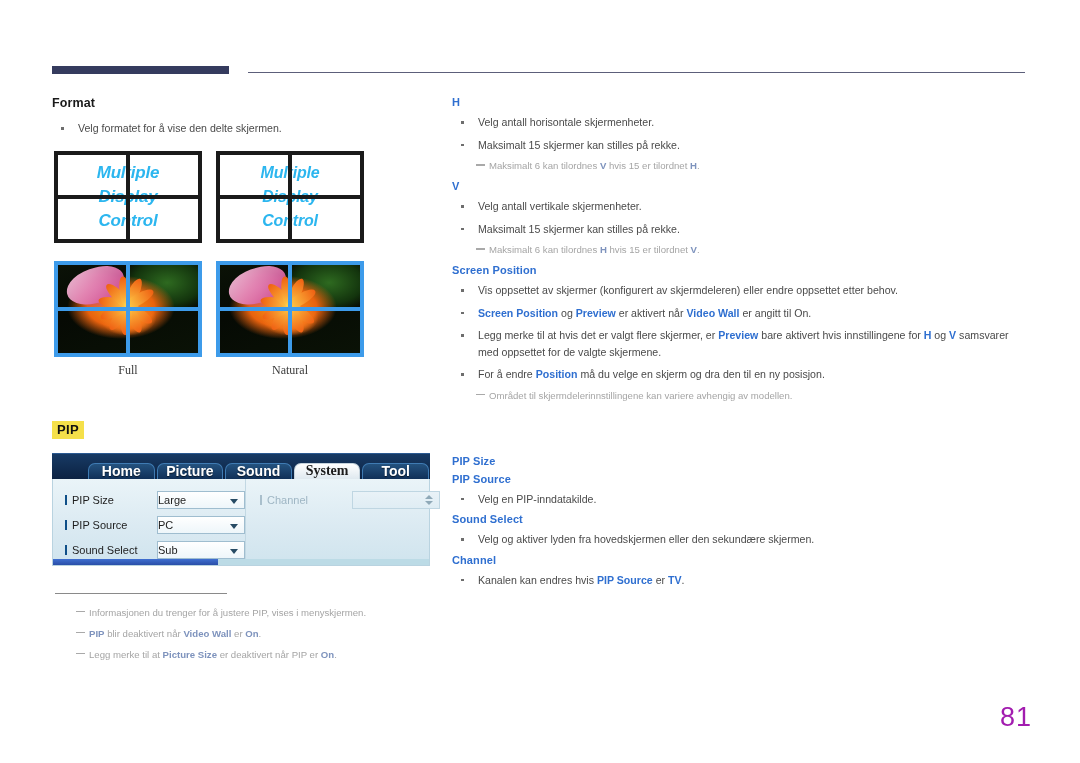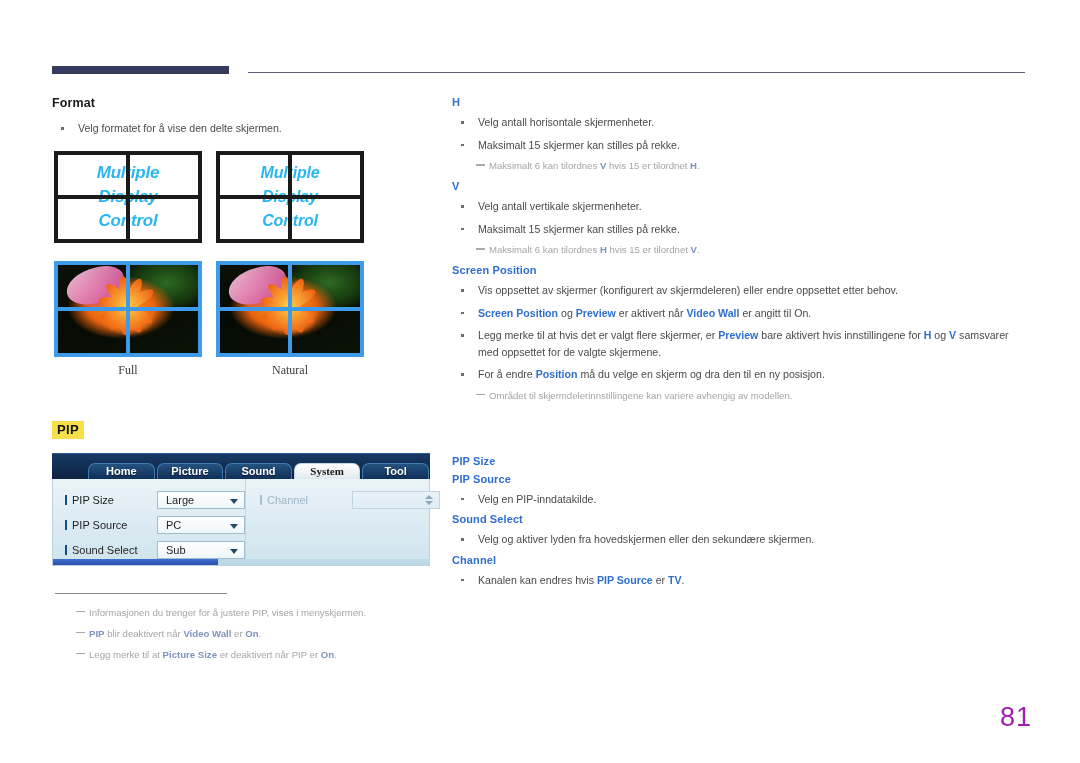--- a/index.html
+++ b/index.html
@@ -264,21 +264,21 @@
     display: flex;
     align-items: stretch;
     padding-left: 3px;
   }
   .osd-tab {
     flex: 1;
     margin: 9px 1px 0 1px;
     border-radius: 7px 7px 0 0;
     background: linear-gradient(#24527f, #103058);
     color: #ffffff;
-    font-size: 11px;
+    font-size: 14px;
     font-weight: bold;
     display: flex;
     align-items: center;
     justify-content: center;
     border: 1px solid #3f7bb3;
     border-bottom: none;
     text-shadow: 0 1px 1px rgba(0,0,0,.6);
     box-sizing: border-box;
   }
   .osd-tab.spacer { flex: 0 0 30px; background: none; border: none; }
@@ -332,21 +332,20 @@
   .osd-name.dim::before { background: #a9bfcc; }
   .osd-select {
     position: relative;
     width: 88px;
     height: 18px;
     background: linear-gradient(#ffffff, #eef6fa);
     border: 1px solid #9fbdcf;
     font-size: 11px;
     color: #1d1d1d;
     line-height: 17px;
-    padding-left: 8px;
     box-sizing: border-box;
   }
   .osd-select .arrow {
     position: absolute;
     right: 6px;
     top: 7px;
     width: 0; height: 0;
     border-left: 4px solid transparent;
     border-right: 4px solid transparent;
     border-top: 5px solid #274b64;

